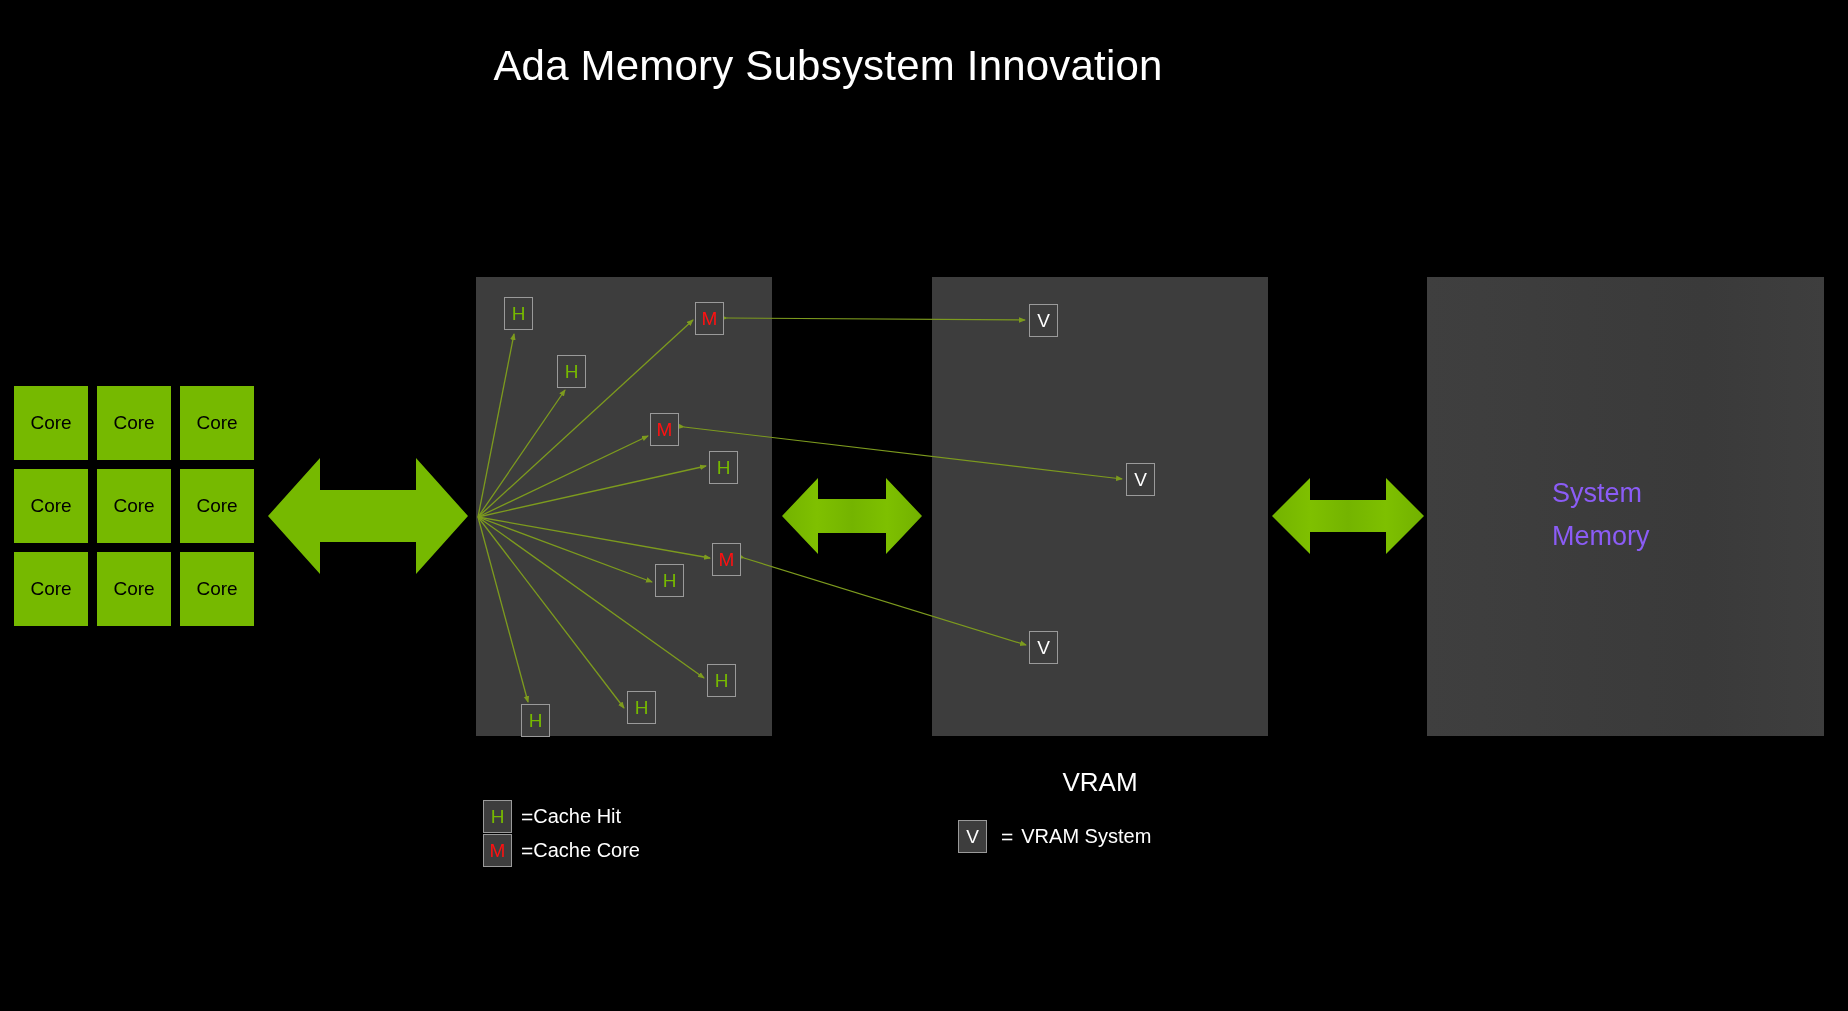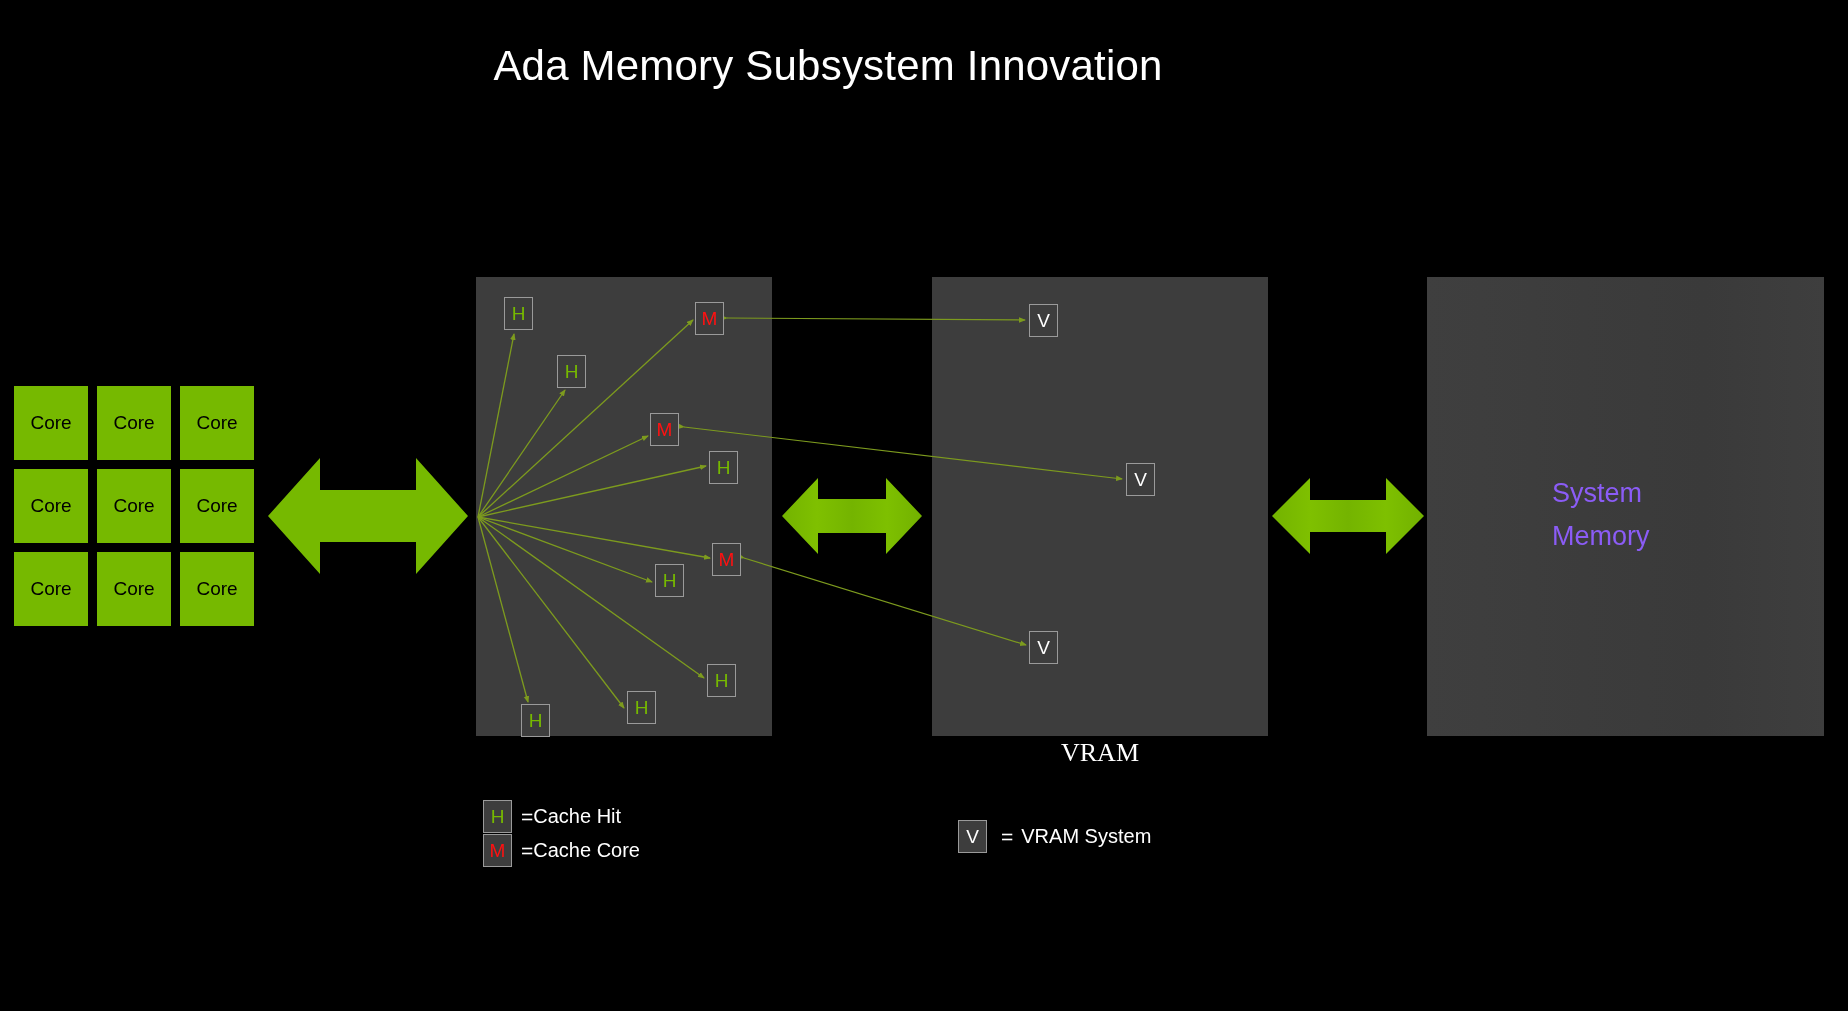--- a/index.html
+++ b/index.html
@@ -81,21 +81,21 @@
                 background: linear-gradient(90deg,#3f3f3f 0%,#3c3c3c 40%,#3a3a3a 70%,#3e3e3e 100%); }
 
   .panel-caption {
     position: absolute;
     font-size: 26px;
     color: #ffffff;
     text-align: center;
     white-space: nowrap;
   }
   #caption-l2   { left: 476px; top: 745px; width: 296px; }
-  #caption-vram { left: 932px; top: 738px; width: 336px; font-family: Liberation Serif, serif; }
+  #caption-vram { left: 932px; top: 767px; width: 336px; }
 
   #sys-mem-label {
     position: absolute;
     left: 1552px;
     top: 472px;
     font-size: 27px;
     line-height: 43px;
     color: #8b5cf6;
     white-space: pre-line;
   }

